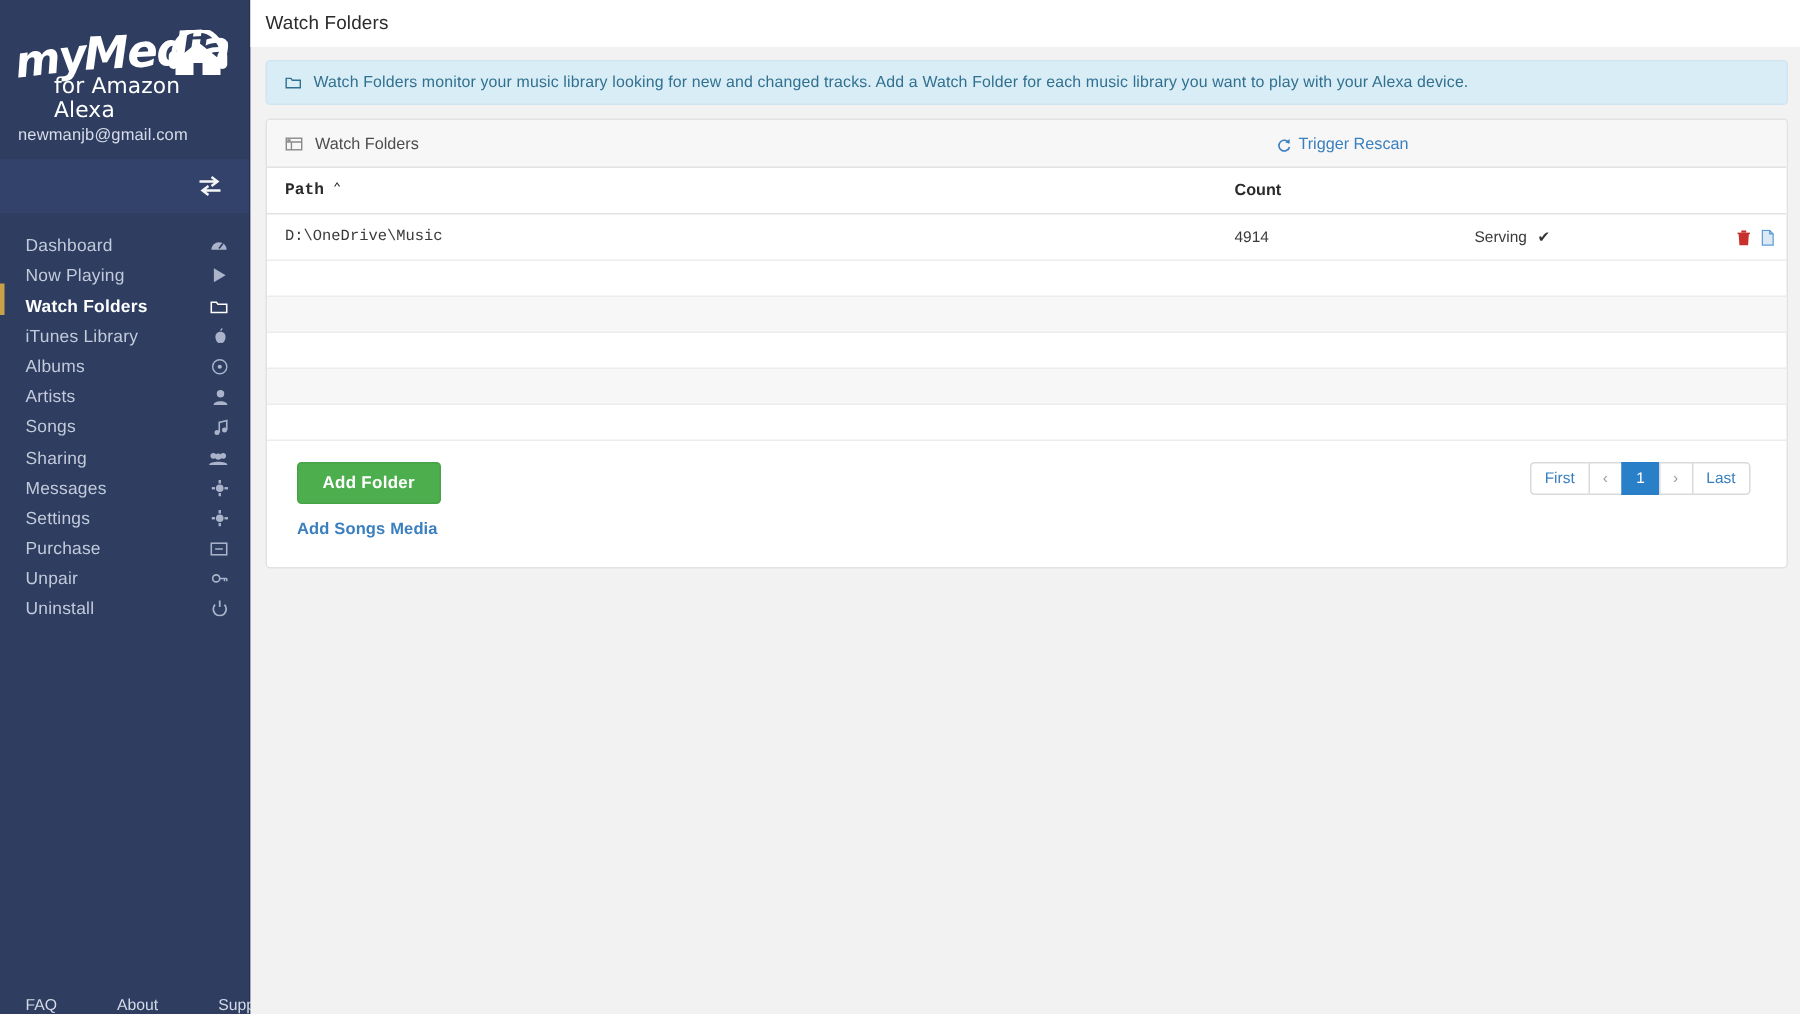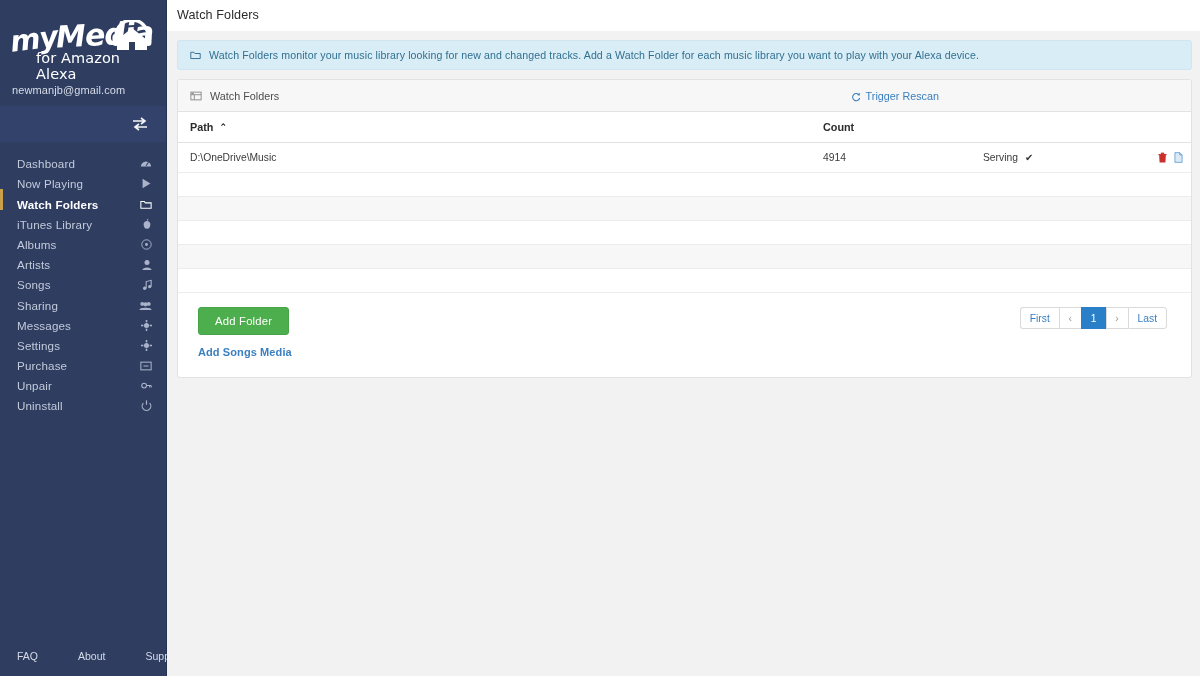--- a/index.html
+++ b/index.html
@@ -78,21 +78,21 @@
   }
   .nav-item.active { color: #ffffff; font-weight: 700; }
   .nav-item.active .nav-ico { color: #ffffff; }
   .nav-item.active::before {
     content: ""; position: absolute; left: 0; top: -1px;
     width: 3px; height: 21px; background: #c9a14a;
   }
 
   .side-footer {
     height: 26px;
-    display: flex; align-items: flex-start; gap: 40px;
+    display: flex; align-items: flex-end; gap: 40px;
     padding-left: 17px;
     font-size: 10.5px; color: #d4dae7;
   }
   .side-footer span { cursor: pointer; }
 
   
   .main { flex: 1; height: 676px; background: #f2f2f2; position: relative; }
   .topbar {
     height: 31px; background: #ffffff;
     display: flex; align-items: center;
@@ -144,41 +144,41 @@
     font-size: 10.8px; font-weight: 700; color: #2b2b2b;
     padding: 9px 0 9px 0;
     border-bottom: 1px solid #e2e2e2;
     background: #ffffff;
   }
   table.tbl td {
     font-size: 10.3px; color: #3a3a3a;
     padding: 9px 0;
     border-bottom: 1px solid #ececec;
   }
-  .col-path { width: 645px; padding-left: 12px !important; }
+  .col-path { width: 645px; padding-left: 12px !important; font-family: Liberation Mono, monospace; }
   .col-count { width: 160px; }
   .col-status { width: 170px; }
   .col-act { width: auto; }
   .sort-caret { display: inline-block; margin-left: 6px; color: #2b2b2b; font-size: 9px; vertical-align: 1px; }
   .status-cell { display: flex; align-items: center; gap: 7px; }
   .check { color: #333; font-size: 10px; }
   .acts { display: flex; align-items: center; gap: 7px; justify-content: flex-end; padding-right: 8px; }
   .acts .ai { cursor: pointer; display: flex; }
   .row-empty td { height: 24px; padding: 0; border-bottom: 1px solid #ececec; }
   .row-empty.alt td { background: #f7f7f7; }
 
   .card-foot {
     padding: 14px 14px 16px 20px;
     display: flex; align-items: flex-start;
     min-height: 84px;
   }
   .foot-left { display: flex; flex-direction: column; gap: 11px; }
   .btn-add {
     background: #4cae4c; border: 1px solid #47a347;
-    color: #ffffff; font-size: 11.3px; font-weight: 400;
+    color: #ffffff; font-size: 11.3px; font-weight: 700;
     padding: 7px 16px; border-radius: 3px; cursor: pointer;
     letter-spacing: .2px; align-self: flex-start;
     font-family: "Liberation Sans", sans-serif;
   }
   .link-sample { color: #3a7fbf; font-size: 11px; cursor: pointer; font-weight: 700; letter-spacing: .1px; }
   .pager { margin-left: auto; display: flex; margin-right: 10px; }
   .pg {
     min-width: 22px; height: 22px;
     border: 1px solid #dadada;
     border-right: none;

